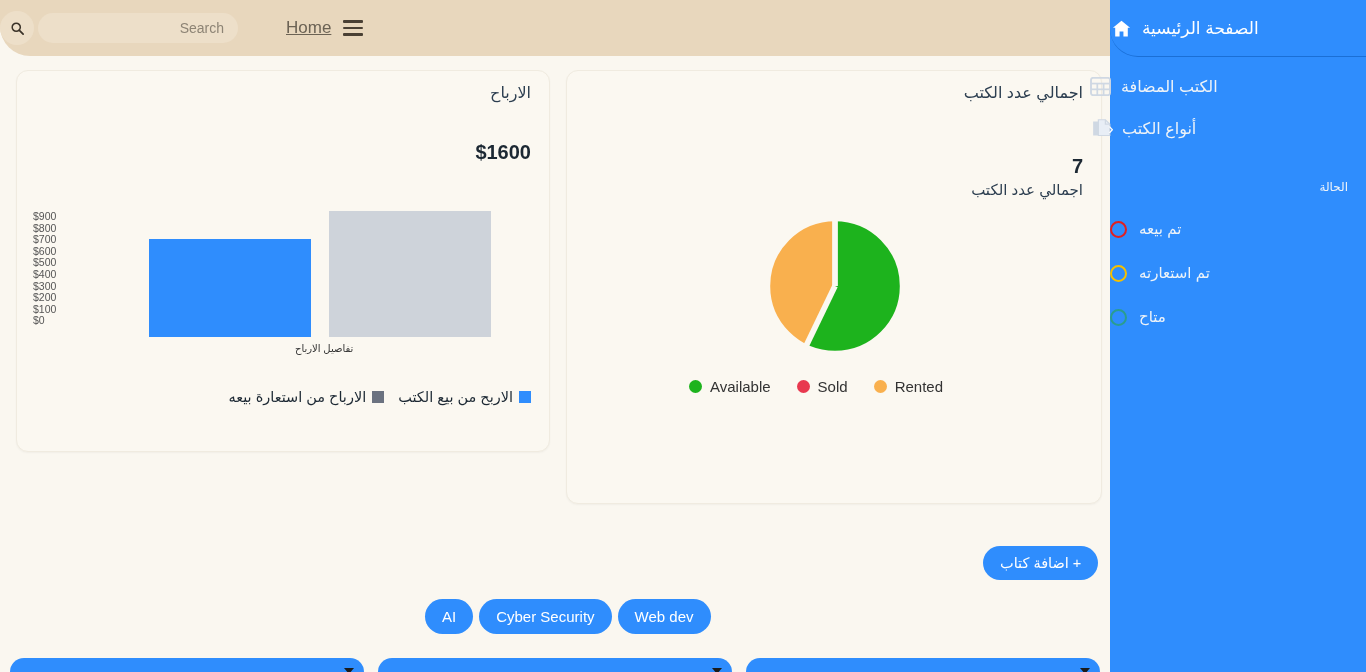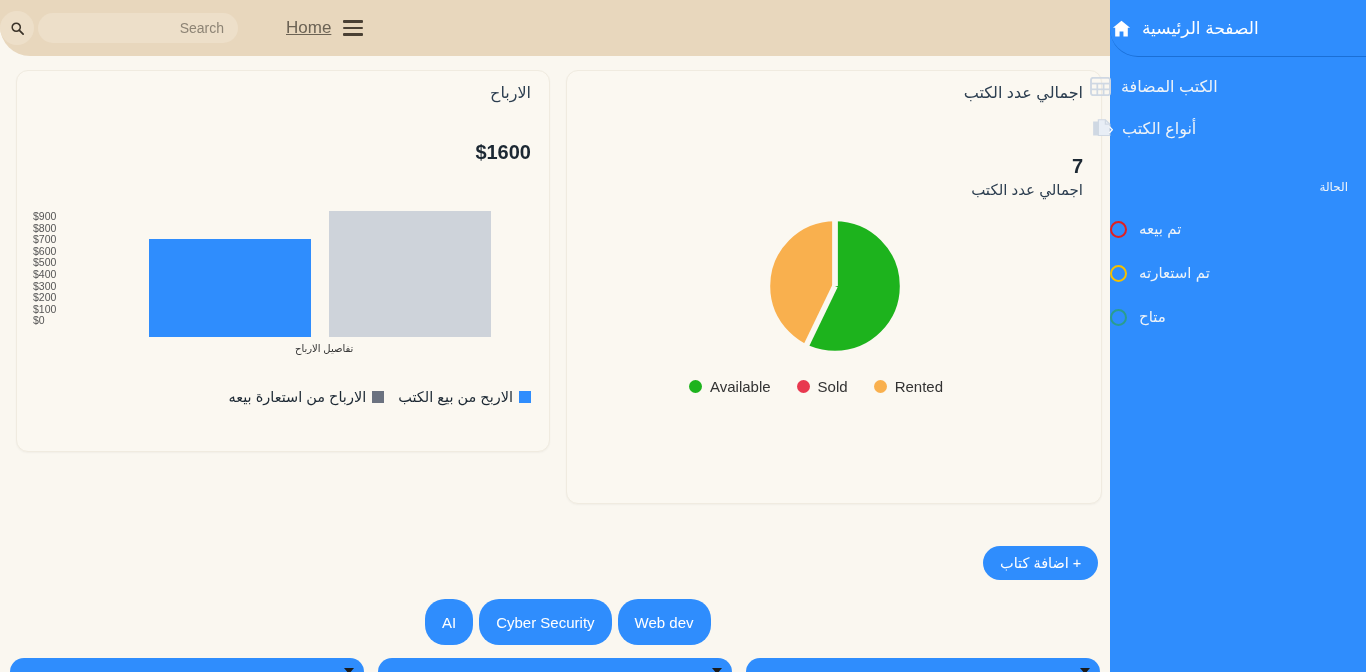--- a/index.html
+++ b/index.html
@@ -124,21 +124,21 @@
     height: 34px; padding: 0 17px;
     background:#2f8dfd; color:#fff; border:none; border-radius: 18px;
     font-size: 14.5px; cursor:pointer; direction:rtl;
     font-family:"Liberation Sans", sans-serif;
   }
 
   
   .chips { position:absolute; left: 425px; top: 543px; display:flex; gap: 6px; direction:ltr; }
   .chip {
     background:#2f8dfd; color:#fff; border:none;
-    border-radius: 20px; height: 46px; padding: 0 17px;
+    border-radius: 20px; height: 35px; padding: 0 17px;
     font-size: 15px; cursor:pointer;
     font-family:"Liberation Sans", sans-serif;
   }
 
   
   .books-row { position:absolute; left: 0px; top: 602px; width: 1110px; display:flex; gap: 14px; padding: 0 10px; direction:ltr; }
   .book {
     flex: 1 1 0;
     background:#2f8dfd;
     border-radius: 14px;

